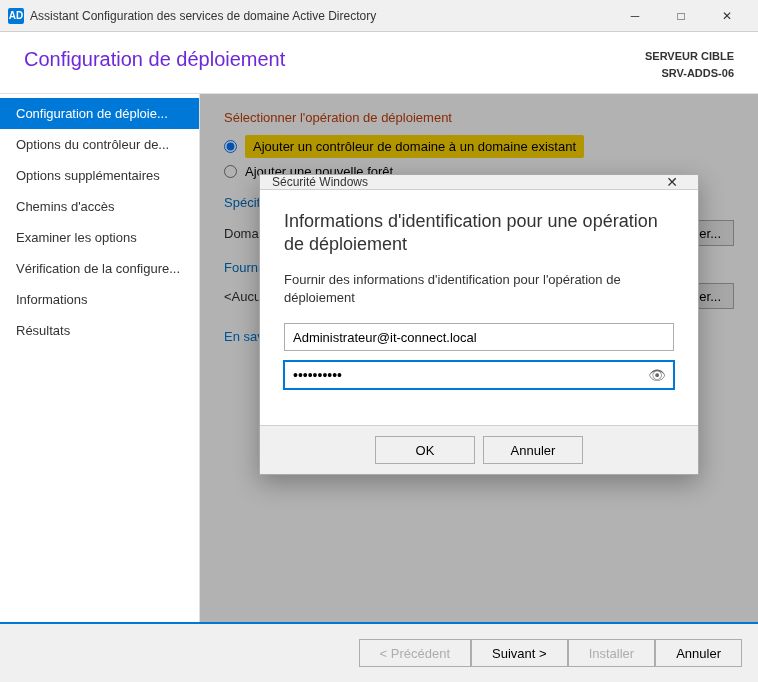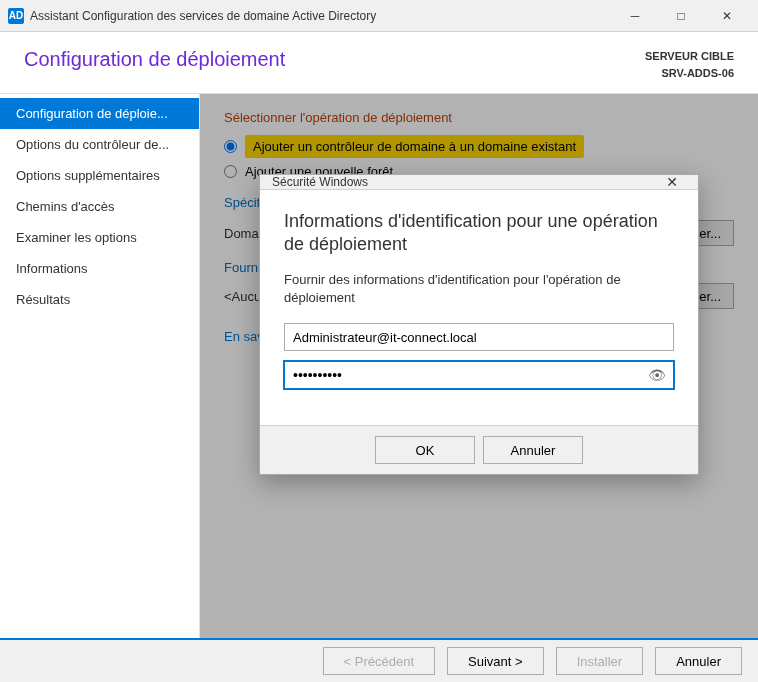--- a/index.html
+++ b/index.html
@@ -172,28 +172,28 @@
     .no-credentials {
       font-size: 13px;
       color: #333;
       flex: 1;
     }
 
     .learn-more { font-size: 13px; color: #0078d7; cursor: pointer; margin-top: 14px; }
 
     
     .bottom-bar {
-      height: 44px;
+      height: 60px;
       background: #f0f0f0;
       border-top: 2px solid #0078d7;
       display: flex;
       align-items: center;
       justify-content: flex-end;
       padding: 0 16px;
-      gap: 12px;
+      gap: 0;
     }
     .bottom-btn {
       height: 28px;
       padding: 0 20px;
       border: 1px solid #adadad;
       background: #f0f0f0;
       font-size: 13px;
       cursor: pointer;
     }
     .bottom-btn.disabled {
@@ -335,20 +335,23 @@
       <div class="sidebar-item">
         <span>Options supplémentaires</span>
       </div>
       <div class="sidebar-item">
         <span>Chemins d'accès</span>
       </div>
       <div class="sidebar-item">
         <span>Examiner les options</span>
       </div>
       <div class="sidebar-item">
+        <span>Vérification de la configure...</span>
+      </div>
+      <div class="sidebar-item">
         <span>Informations</span>
       </div>
       <div class="sidebar-item">
         <span>Résultats</span>
       </div>
     </div>
 
     <div class="main-content" style="position:relative;">
 
       <div class="section-label">Sélectionner l'opération de déploiement</div>

